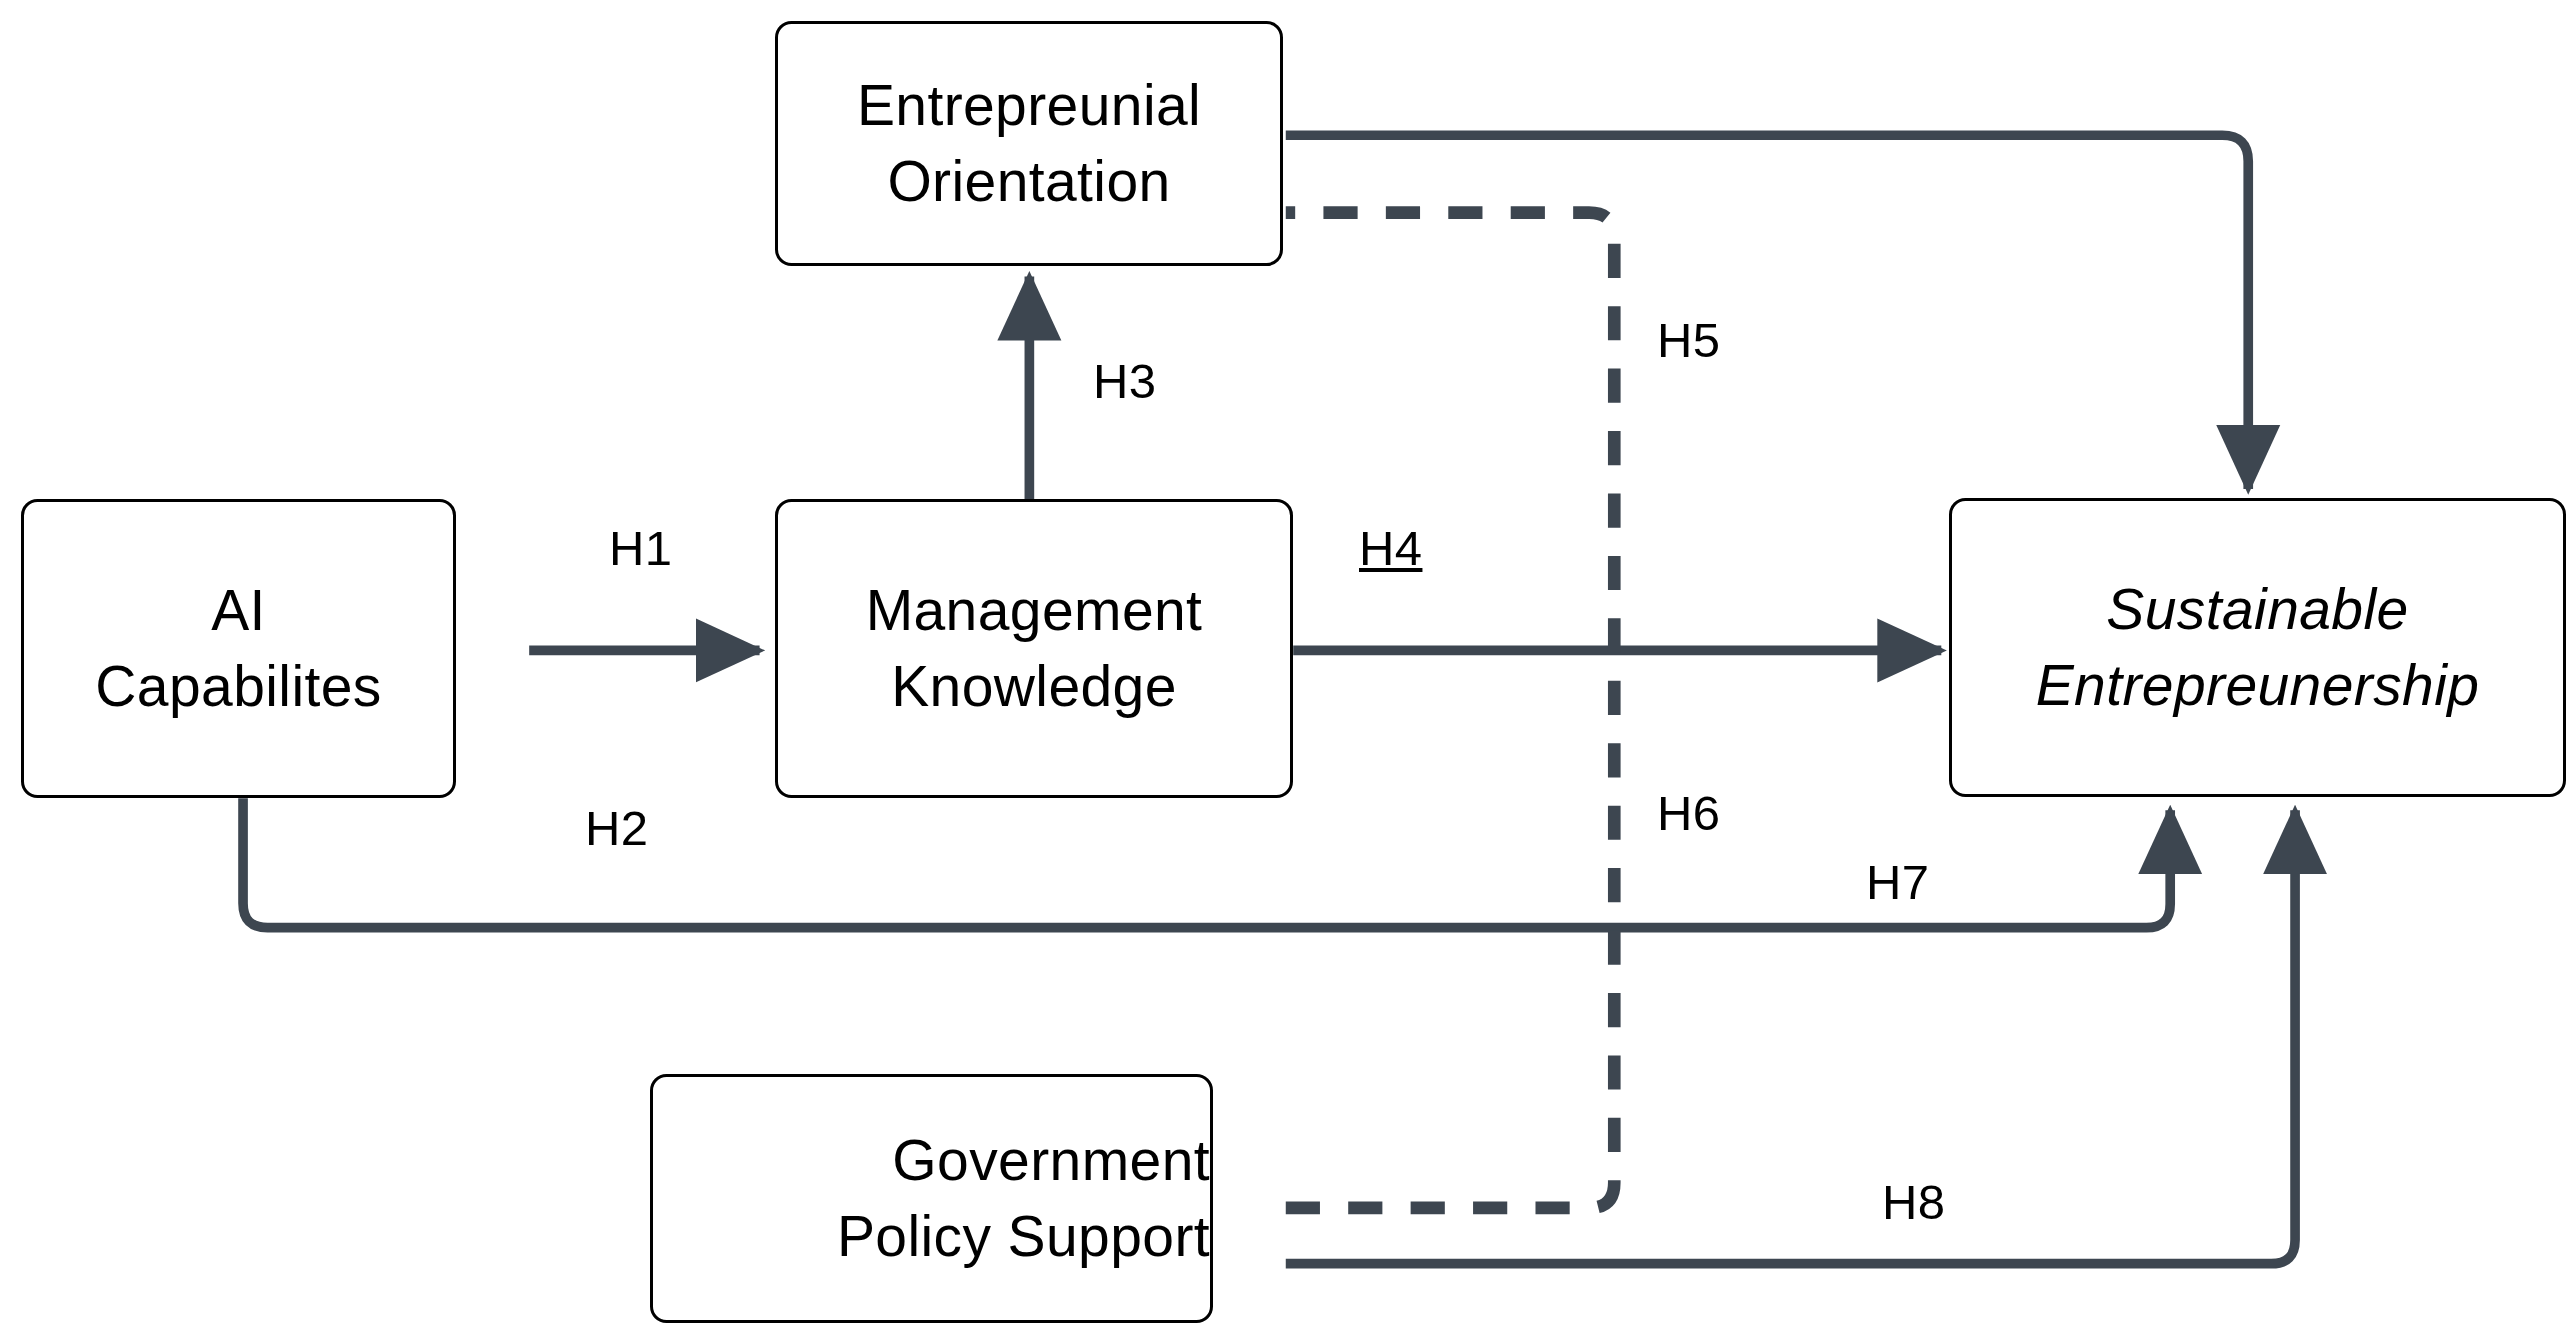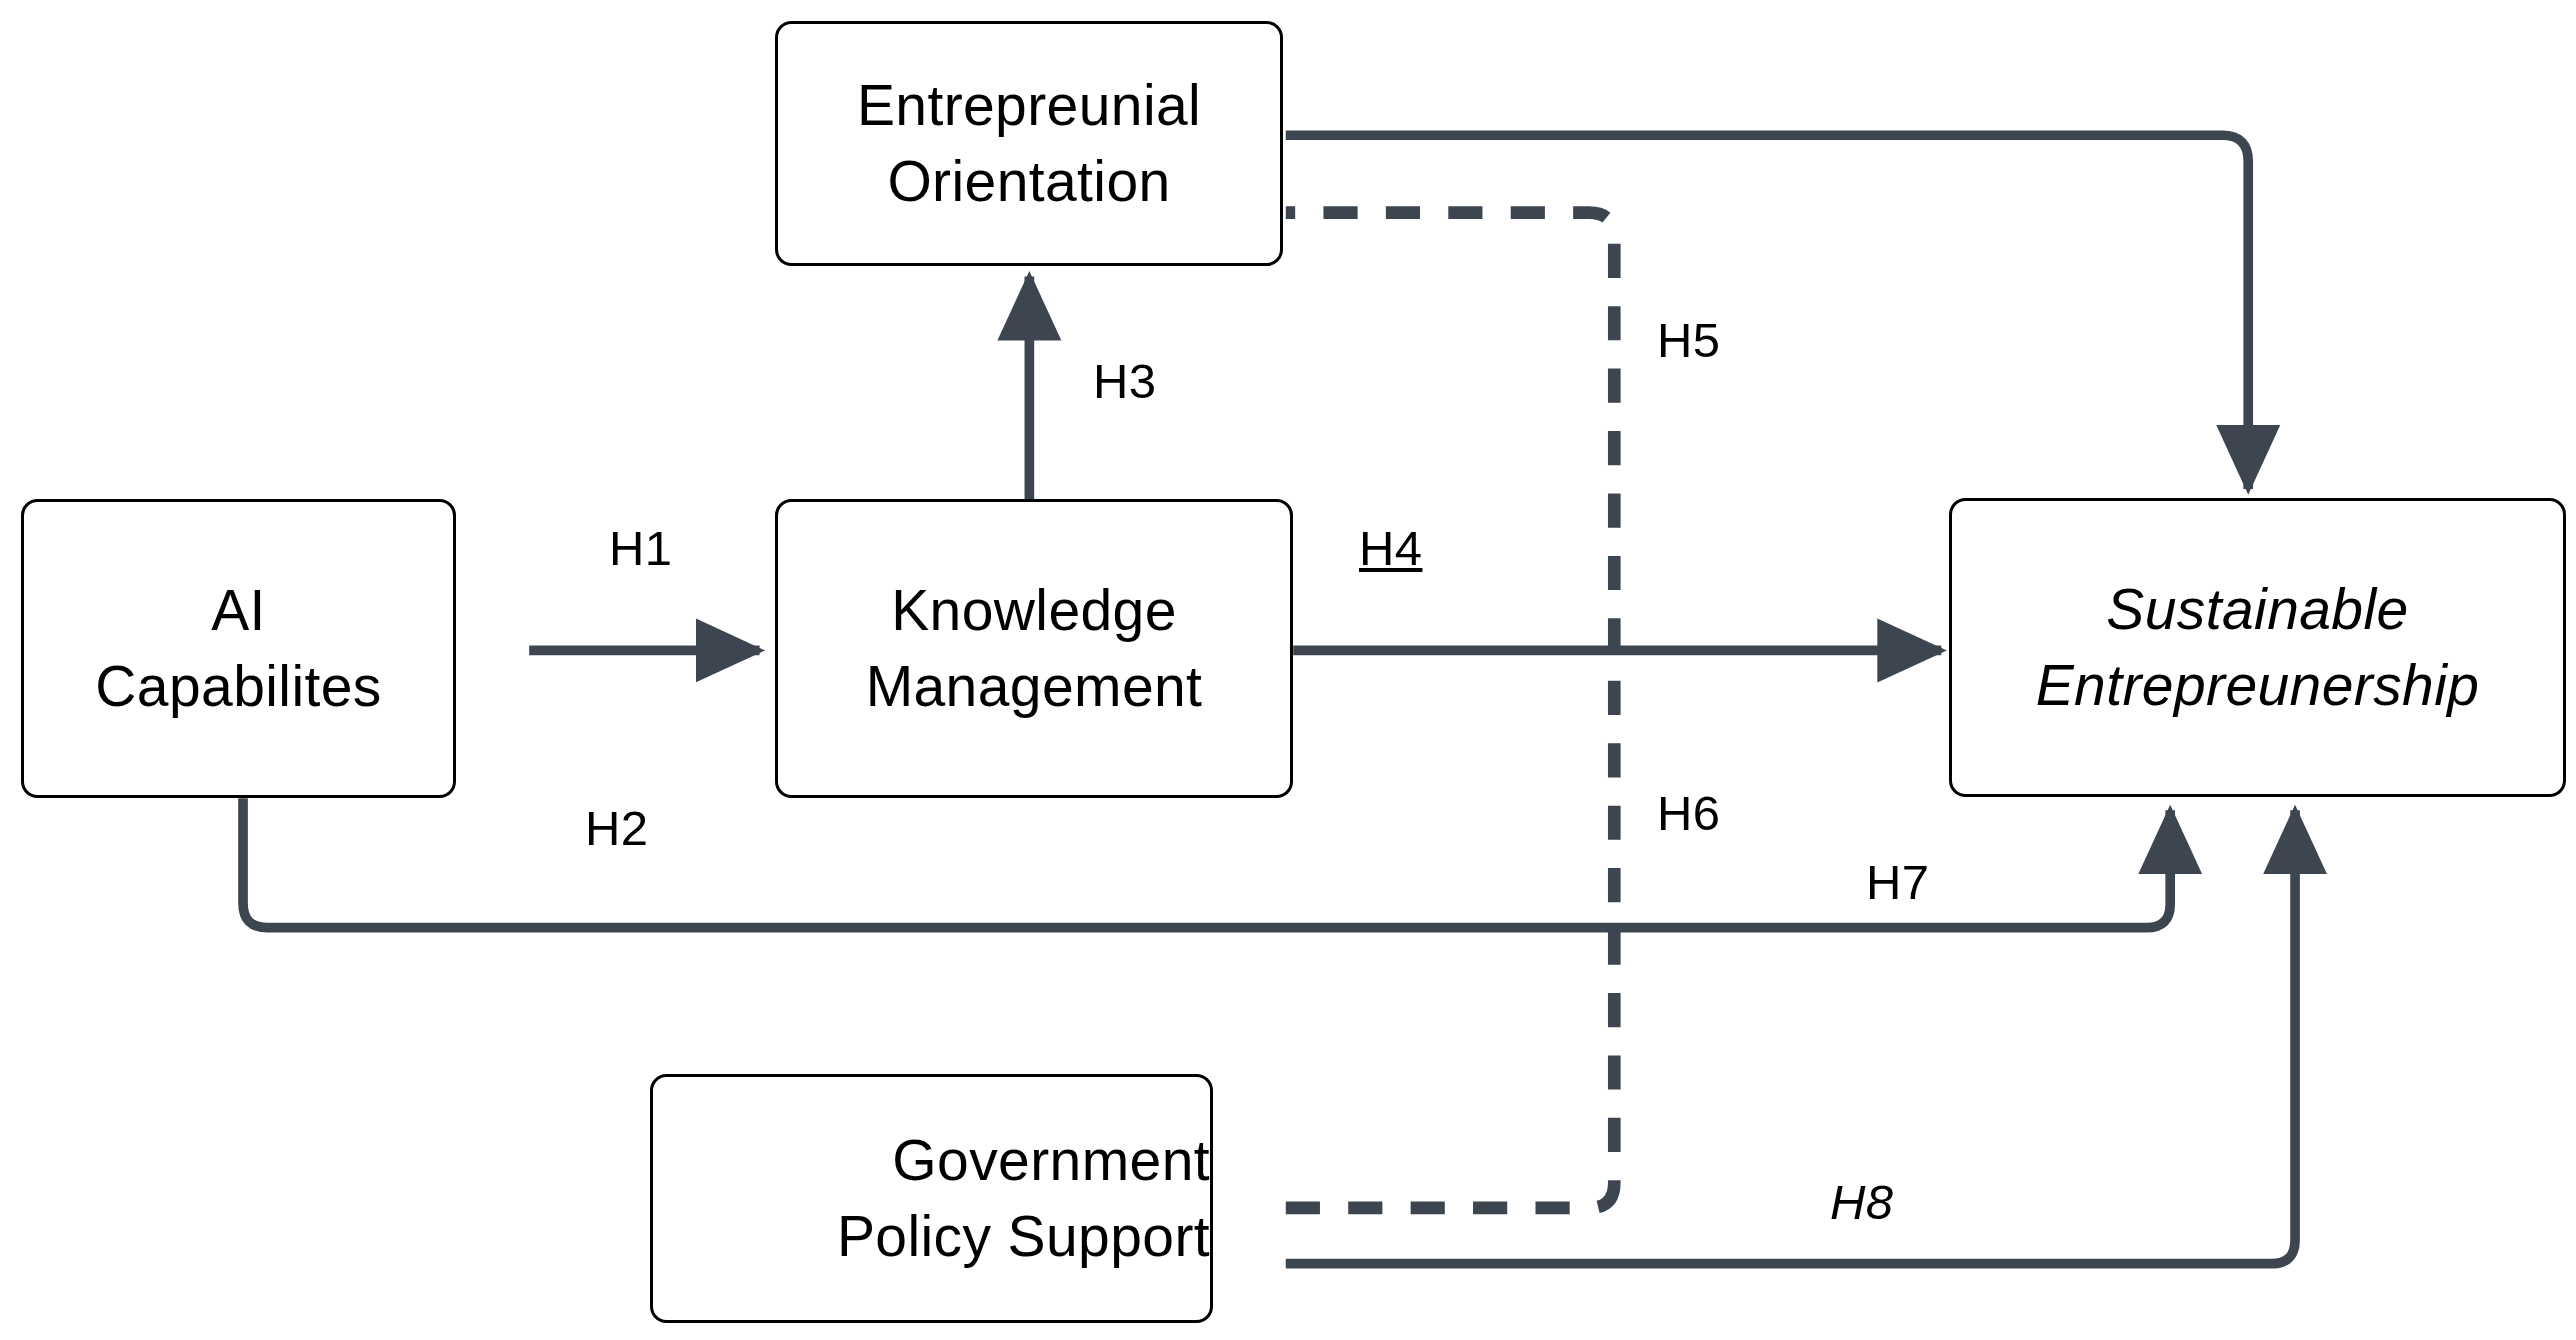--- a/index.html
+++ b/index.html
@@ -89,22 +89,22 @@
     <span class="node-line">Entrepreunial</span>
     <span class="node-line">Orientation</span>
   </div>
 
   <div class="node-box" id="node-ai-capabilites" style="left:21px; top:499px; width:435px; height:299px;">
     <span class="node-line">AI</span>
     <span class="node-line">Capabilites</span>
   </div>
 
   <div class="node-box" id="node-knowledge-management" style="left:775px; top:499px; width:518px; height:299px;">
+    <span class="node-line">Management</span>
     <span class="node-line">Knowledge</span>
-    <span class="node-line">Management</span>
   </div>
 
   <div class="node-box" id="node-sustainable-entrepreunership" style="left:1949px; top:498px; width:617px; height:299px;font-style:italic;">
     <span class="node-line">Sustainable</span>
     <span class="node-line">Entrepreunership</span>
   </div>
 
   <div class="node-box" id="node-government-policy-support" style="left:650px; top:1074px; width:563px; height:249px;align-items:flex-end;">
     <span class="node-line">Government</span>
     <span class="node-line">Policy Support</span>
@@ -117,16 +117,16 @@
   <div class="edge-label" style="left:1093px; top:357px;">H3</div>
 
   <div class="edge-label" style="left:1359px; top:524px;text-decoration:underline;">H4</div>
 
   <div class="edge-label" style="left:1657px; top:316px;">H5</div>
 
   <div class="edge-label" style="left:1657px; top:789px;">H6</div>
 
   <div class="edge-label" style="left:1822px; top:858px;margin-left:44px;">H7</div>
 
-  <div class="edge-label" style="left:1830px; top:1178px;font-style:italic;">H8</div>
+  <div class="edge-label" style="left:1882px; top:1178px;">H8</div>
 
 </div>
 
 
 </body></html>

